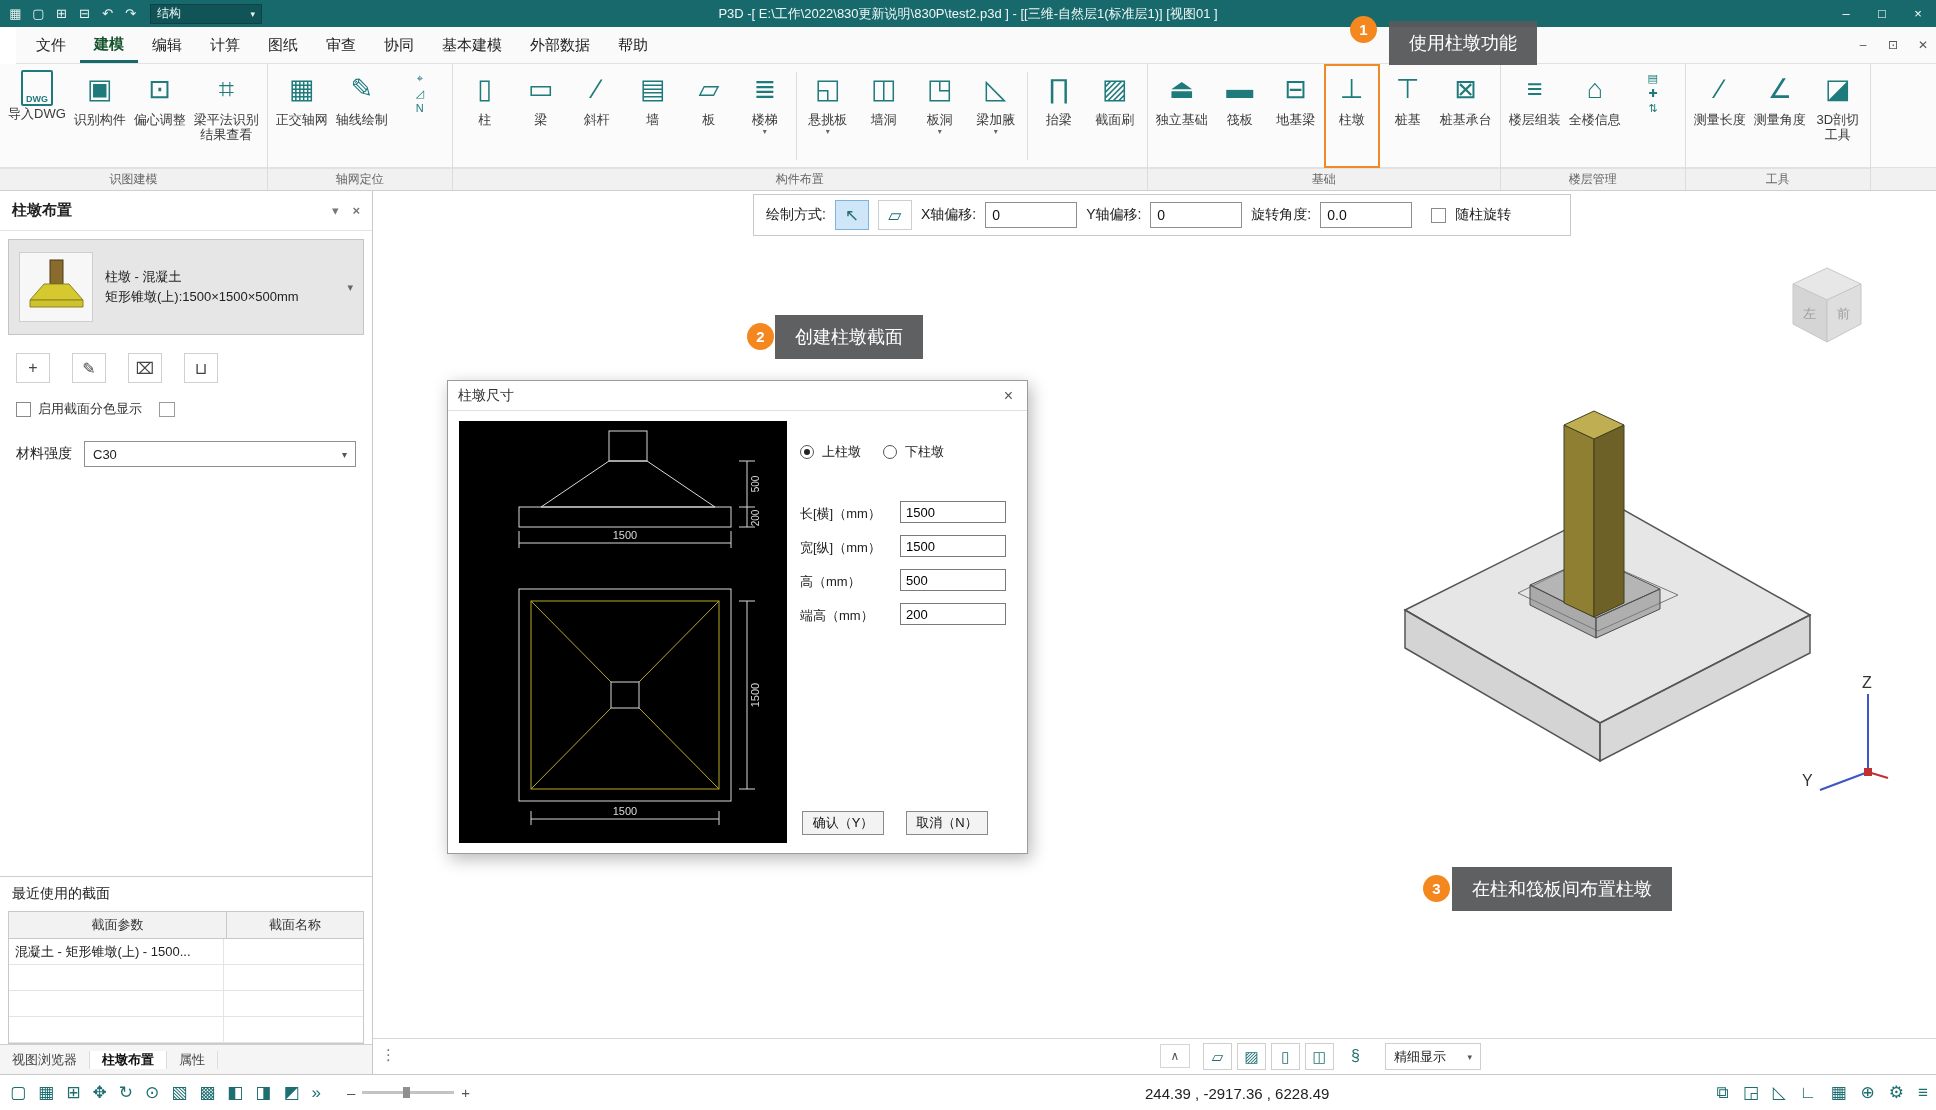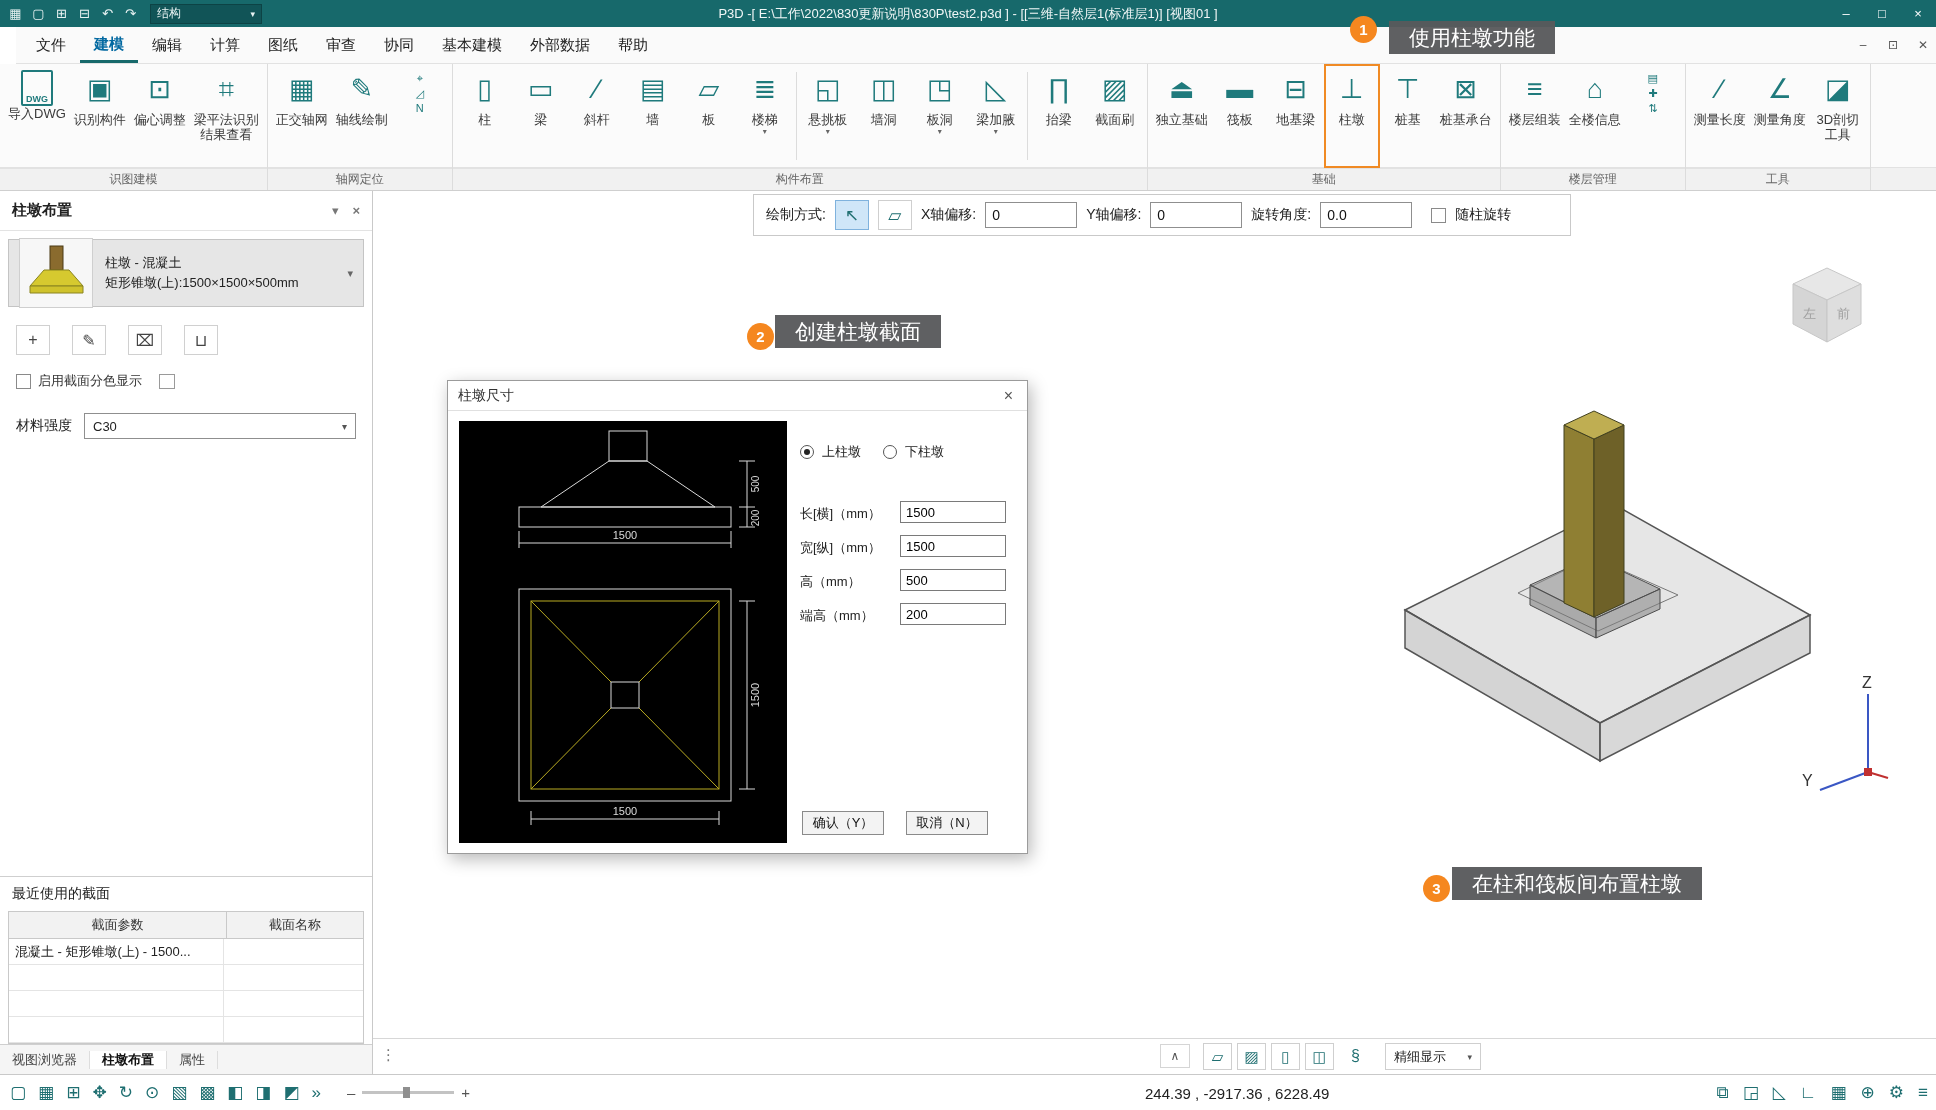--- a/index.html
+++ b/index.html
@@ -11,21 +11,21 @@
   .qicon{width:23px;text-align:center;font-size:13px;color:#e8f2f2;cursor:default}
   #mode-select{width:112px;height:20px;background:#115457;border:1px solid #0d4345;font-size:12px;display:flex;align-items:center;padding:0 6px;margin-left:8px;color:#eaf4f4}
   #mode-select .arr{margin-left:auto;font-size:9px}
   #title-text{position:absolute;left:50%;transform:translateX(-50%);font-size:13px;color:#f0f6f6;white-space:nowrap}
   #win-controls{margin-left:auto;display:flex}
   .winc{width:36px;text-align:center;font-size:13px;line-height:27px;color:#fff}
 
   
   #menubar{position:absolute;left:16px;top:27px;width:1936px;height:37px;background:#fafafa;border-bottom:1px solid #e2e2e2;display:flex;align-items:center;padding:0 6px}
   .menu-item{padding:0 14px;font-size:15px;color:#222;line-height:36px}
-  .menu-item.active{font-weight:bold;color:#0369a1;border-bottom:3px solid #17696b;line-height:33px}
+  .menu-item.active{font-weight:bold;color:#14532d;border-bottom:3px solid #17696b;line-height:33px}
   #child-controls{margin-left:auto;display:flex;gap:4px;padding-right:10px}
   .winc-sm{width:26px;text-align:center;font-size:12px;color:#555}
 
   
   #ribbon{position:absolute;left:0;top:64px;width:1936px;height:127px;background:#fbfbfb;border-bottom:1px solid #cfcfcf;display:flex}
   #ribbon::after{content:'';position:absolute;left:0;right:0;bottom:0;height:22px;background:#f1f1f1;border-top:1px solid #e2e2e2;z-index:0}
   .rb-group{display:flex;flex-direction:column;border-right:1px solid #dcdcdc;position:relative;z-index:1}
   .rb-row{display:flex;height:105px;padding:0 4px}
   .rb-btn{min-width:56px;padding:0 4px;display:flex;flex-direction:column;align-items:center}
   .rb-btn.hl{outline:2px solid #f08a24;outline-offset:-2px}
@@ -35,21 +35,21 @@
   .rb-sep{width:1px;background:#dcdcdc;margin:8px 3px;align-self:stretch}
   .rb-band{height:22px;background:#f1f1f1;border-top:1px solid #e2e2e2;font-size:12px;color:#666;display:flex;align-items:center;justify-content:center}
   .glyph-dwg{width:32px;height:36px;border:2px solid #1f7a7c;border-radius:2px;font-size:9px;font-weight:bold;color:#1f7a7c;display:flex;align-items:flex-end;justify-content:center;margin-top:6px}
   .rb-stack{display:flex;flex-direction:column;gap:3px;margin-top:8px}
   .rb-mini{font-size:11px;color:#1f7a7c;line-height:12px;text-align:center}
 
   
   #left-panel{position:absolute;left:0;top:191px;width:373px;height:883px;border-right:1px solid #c9c9c9;background:#fff;display:flex;flex-direction:column}
   .lp-header{height:40px;border-bottom:1px solid #e3e3e3;display:flex;align-items:center;padding:0 12px;font-size:15px;font-weight:600;color:#222}
   .lp-hicons{margin-left:auto;display:flex;gap:14px;color:#777;font-size:13px}
-  .lp-preview{margin:8px;border:1px solid #c4c4c4;background:#e6e6e6;height:68px;display:flex;align-items:center;padding:10px 10px}
+  .lp-preview{margin:8px;border:1px solid #c4c4c4;background:#e6e6e6;height:96px;display:flex;align-items:center;padding:10px 10px}
   .thumb{width:74px;height:70px;background:#f7f7f7;border:1px solid #cfcfcf;display:flex;align-items:center;justify-content:center}
   .lp-ptext{margin-left:12px;font-size:13px;color:#222;line-height:20px}
   .lp-parrow{margin-left:auto;color:#666;font-size:11px}
   .lp-tools{display:flex;gap:22px;padding:10px 16px}
   .lp-tool{width:34px;height:30px;border:1px solid #d0d0d0;background:#fff;display:flex;align-items:center;justify-content:center;font-size:16px;color:#444}
   .lp-checkrow{display:flex;align-items:center;gap:7px;padding:7px 16px;font-size:13px;color:#333}
   .cb{width:15px;height:15px;border:1px solid #8a8a8a;background:#fff;flex:none}
   .mini-box{width:16px;height:15px;border:1px solid #9a9a9a;background:#fff;margin-left:10px}
   .lp-material{display:flex;align-items:center;gap:12px;padding:16px;font-size:14px;color:#222}
   .lp-select{flex:1;height:26px;border:1px solid #8f8f8f;background:#fff;display:flex;align-items:center;padding:0 8px;font-size:13px}
@@ -69,21 +69,21 @@
 
   
   #main{position:absolute;left:373px;top:191px;width:1563px;height:883px;background:#fff;overflow:hidden}
   #canvas-toolbar{position:absolute;left:380px;top:3px;width:818px;height:42px;border:1px solid #c9c9c9;background:#fff;display:flex;align-items:center;gap:9px;padding:0 12px;font-size:14px;color:#222}
   .ct-btn{width:34px;height:30px;border:1px solid #cfcfcf;display:flex;align-items:center;justify-content:center;font-size:17px;color:#1f6f71;background:#fff}
   .ct-btn.active{background:#cfe6f8;border-color:#7fb2dd}
   .ct-input{width:92px;height:26px;border:1px solid #8f8f8f;font-size:14px;padding:0 6px;color:#111}
 
   
   .callout-circle{position:absolute;width:27px;height:27px;border-radius:50%;background:#f5871f;color:#fff;font-size:15px;font-weight:bold;display:flex;align-items:center;justify-content:center;z-index:60}
-  .callout-box{position:absolute;background:rgba(88,89,92,.96);color:#fff;font-size:21px;display:flex;align-items:center;padding:8px 20px;height:33px;z-index:59;white-space:nowrap}
+  .callout-box{position:absolute;background:rgba(88,89,92,.96);color:#fff;font-size:18px;display:flex;align-items:center;padding:8px 20px;height:44px;z-index:59;white-space:nowrap}
 
   
   #dialog{position:absolute;left:74px;top:189px;width:581px;height:474px;background:#fff;border:1px solid #9b9b9b;box-shadow:3px 5px 16px rgba(0,0,0,.28);z-index:30}
   .dlg-title{height:30px;border-bottom:1px solid #e0e0e0;display:flex;align-items:center;padding:0 10px;font-size:14px;color:#333}
   .dlg-close{margin-left:auto;font-size:16px;color:#555;padding:0 4px}
   .dlg-canvas{position:absolute;left:11px;top:40px;width:328px;height:422px;background:#000}
   .dlg-side{position:absolute;left:352px;top:40px;width:220px;bottom:8px;font-size:13px;color:#222}
   .dlg-radiorow{margin-top:22px;display:flex;align-items:center;gap:8px}
   .radio{width:14px;height:14px;border:1px solid #555;border-radius:50%;position:relative;flex:none}
   .radio.sel::after{content:'';position:absolute;inset:3px;background:#222;border-radius:50%}

